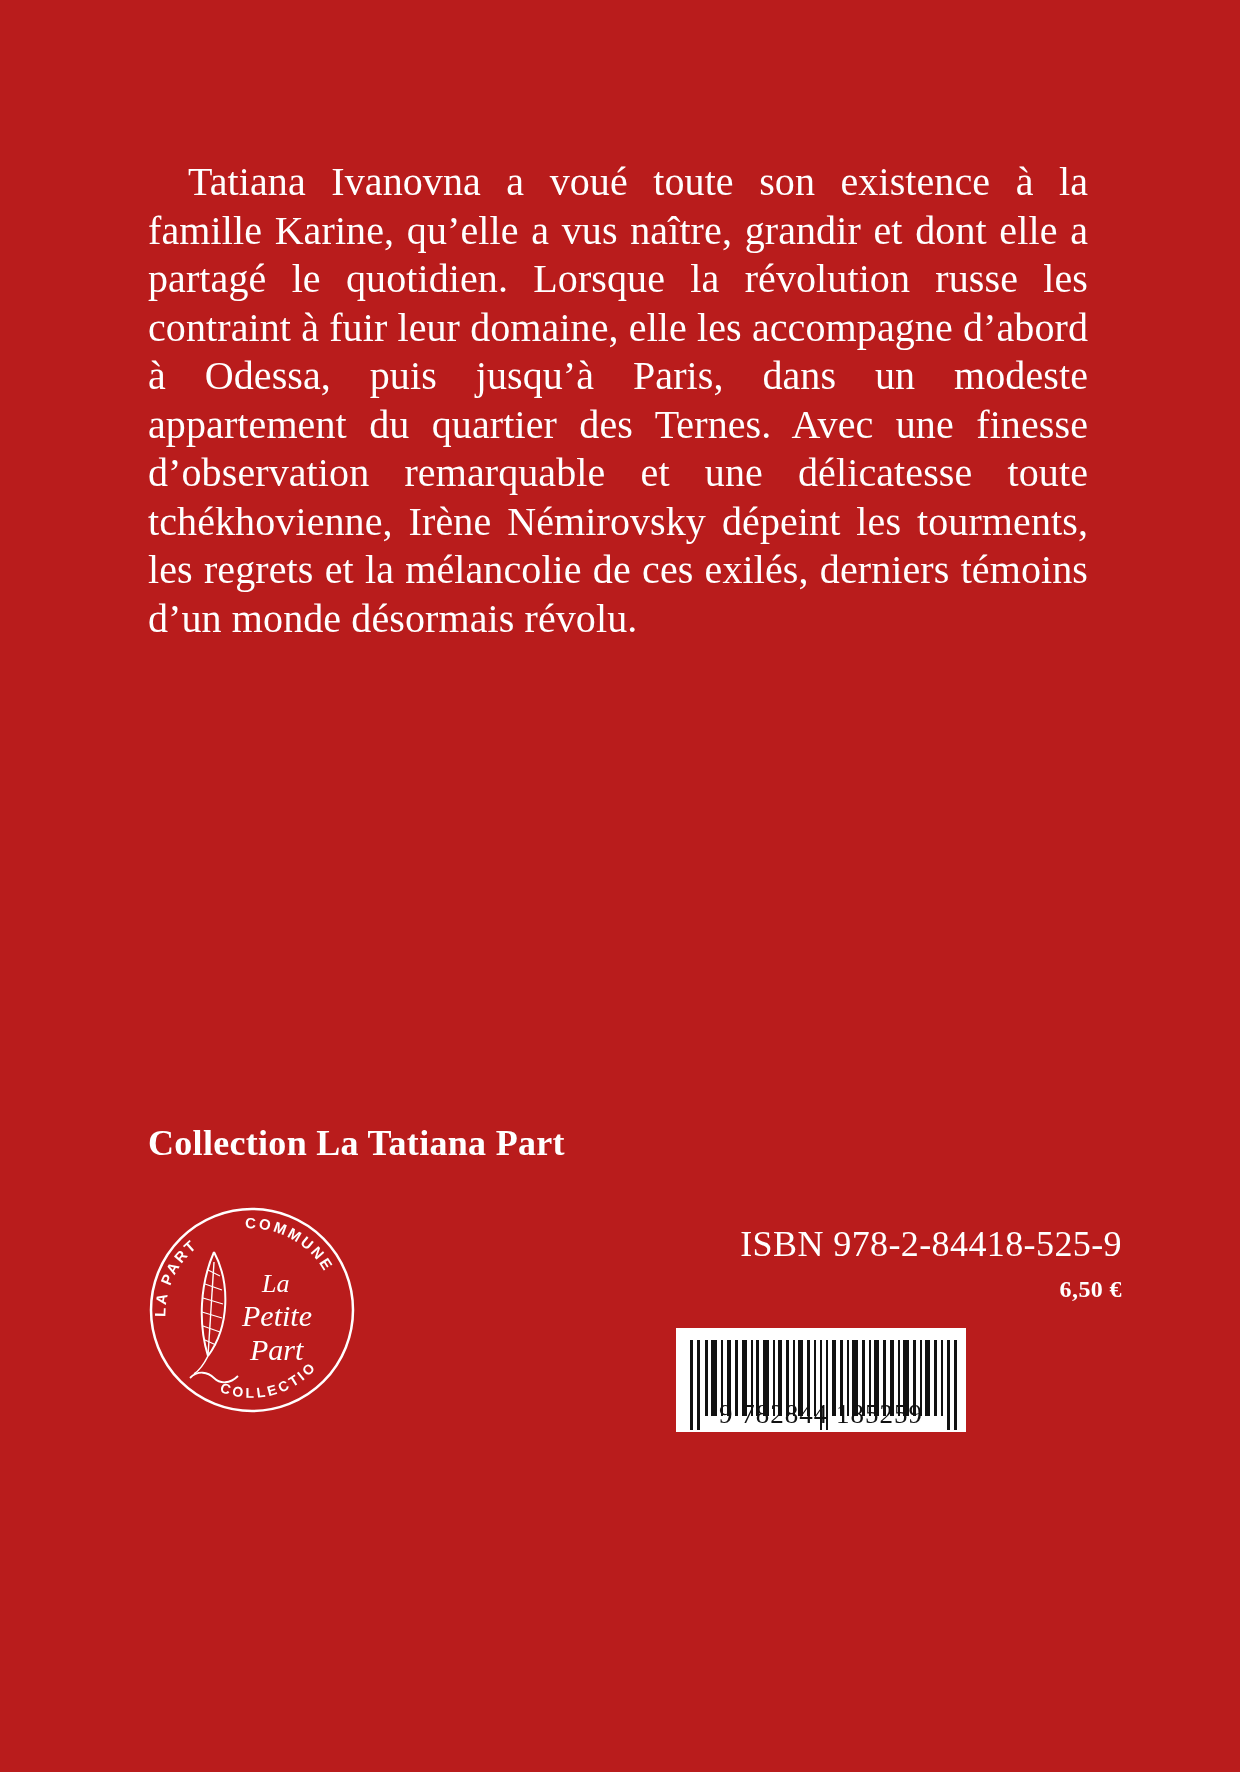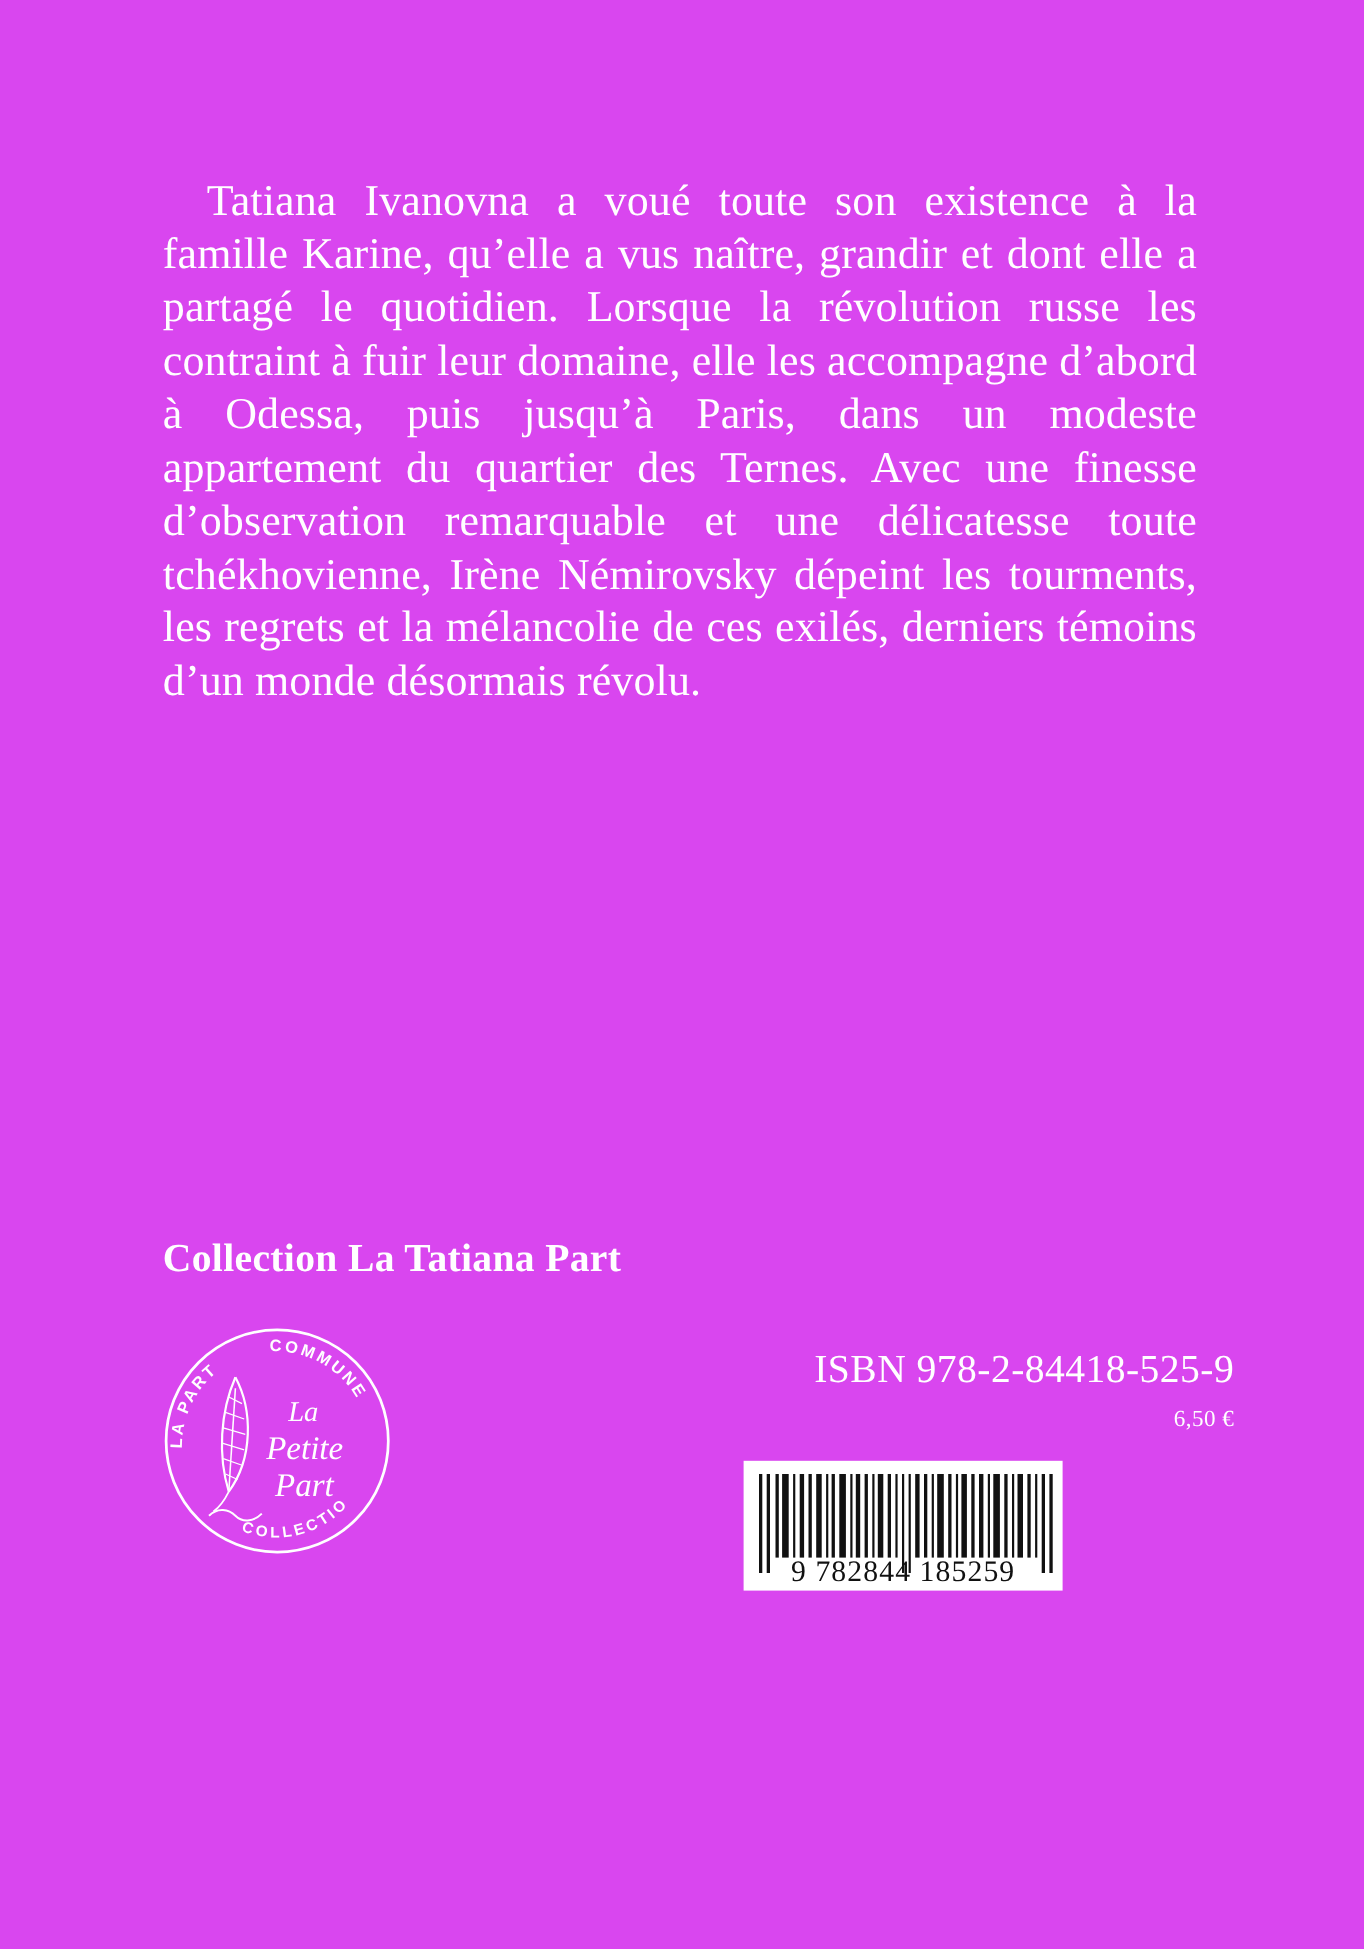--- a/index.html
+++ b/index.html
@@ -10,21 +10,21 @@
     width: 1240px;
     height: 1772px;
     background: #d4a283;
     font-family: "Liberation Serif", serif;
     overflow: hidden;
     position: relative;
   }
   .page {
     position: absolute;
     inset: 0;
-    background: #d946ef;
+    background: #b91c1c;
   }
 
   
   .blurb {
     position: absolute;
     left: 148px;
     top: 118px;
     width: 940px;
     color: #ffffff;
     font-size: 40px;
@@ -67,32 +67,33 @@
     color: #ffffff;
     font-family: "Liberation Serif", serif;
   }
   .isbn-line {
     font-size: 36px;
     line-height: 44px;
     letter-spacing: 0.4px;
     white-space: nowrap;
   }
   .price-line {
-    font-size: 21px;
+    font-size: 24px;
     line-height: 46px;
     letter-spacing: 0.4px;
+    font-weight: bold;
   }
 
   
   .barcode {
     position: absolute;
     left: 676px;
     top: 1328px;
     width: 290px;
-    height: 118px;
+    height: 104px;
     background: #ffffff;
     padding: 12px 10px 4px 10px;
     box-sizing: border-box;
   }
   .barcode .bars {
     position: relative;
     height: 76px;
     width: 100%;
   }
   .barcode .bars i {

